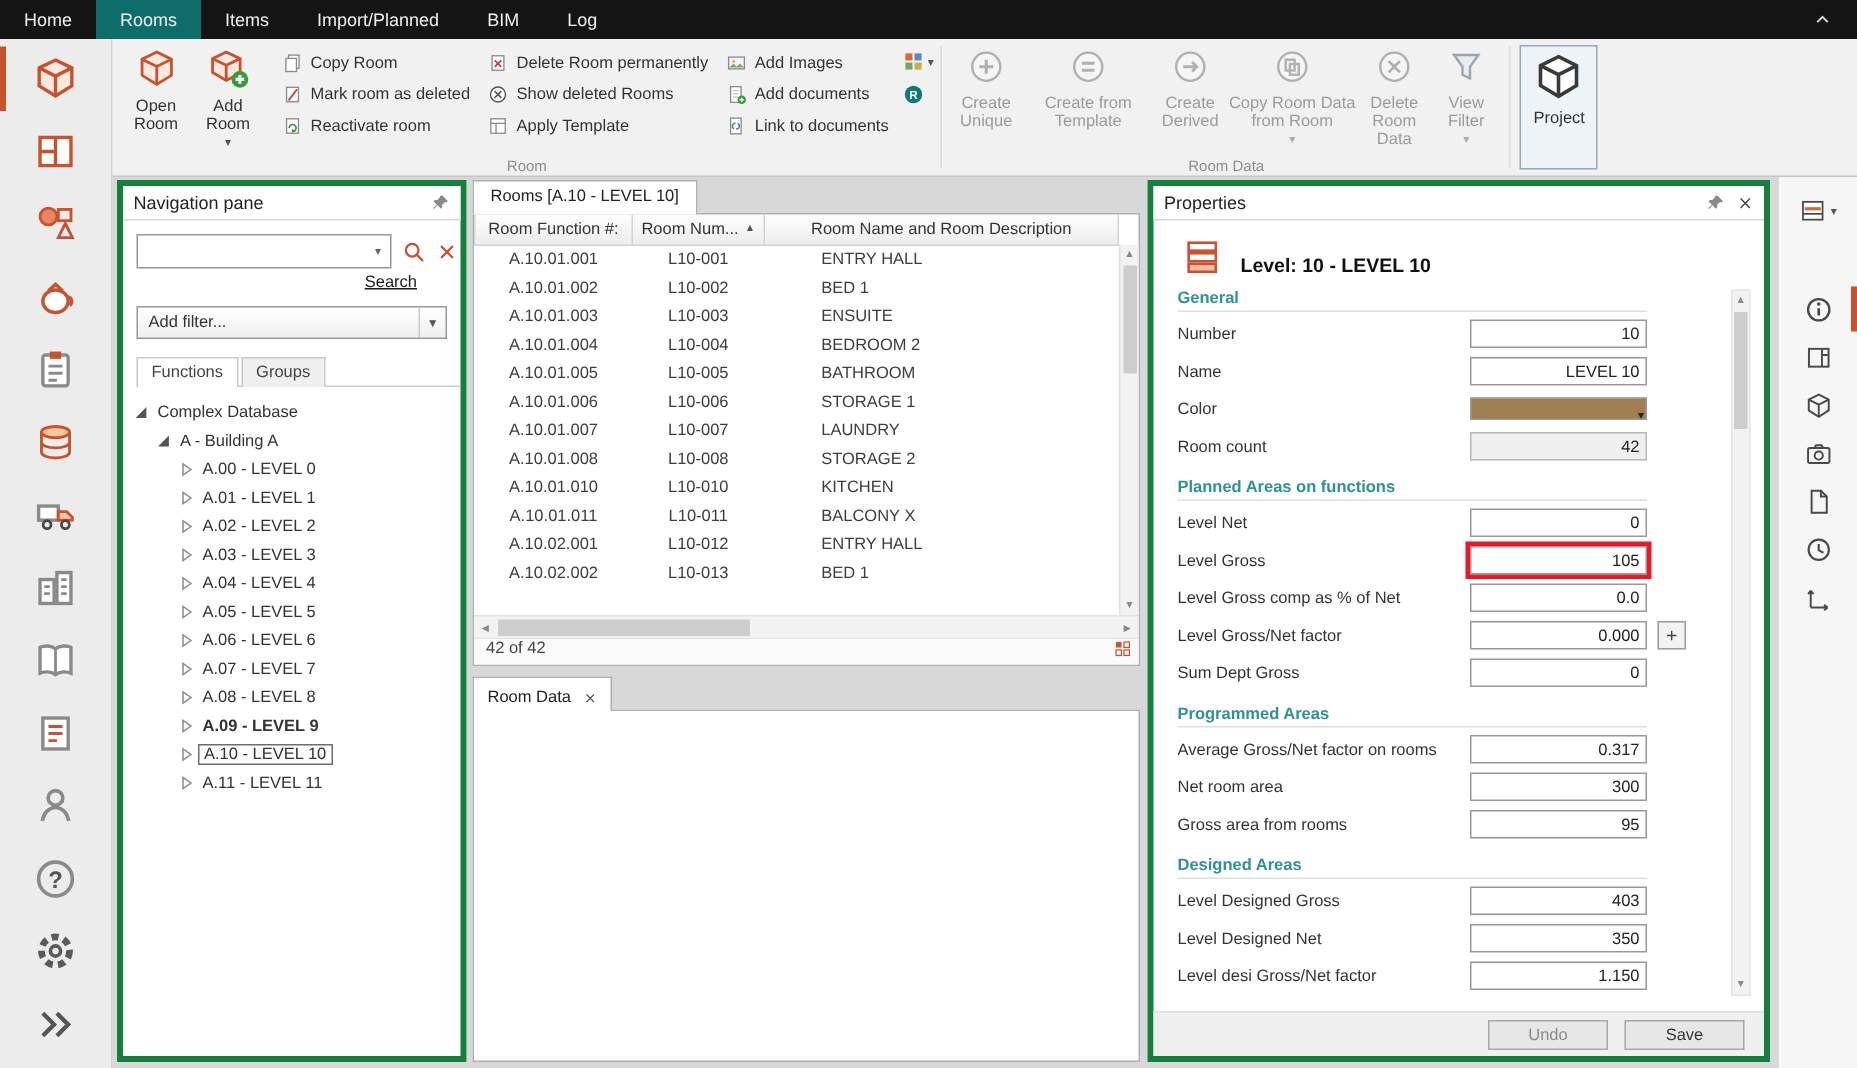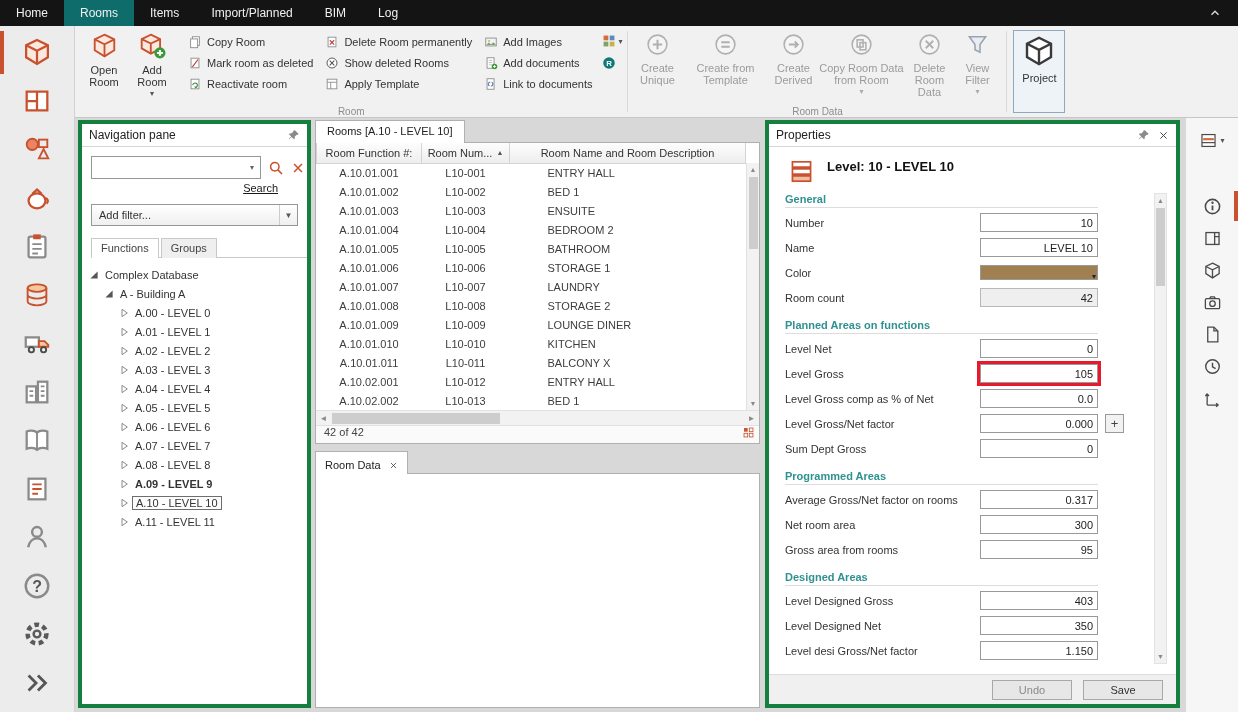--- a/index.html
+++ b/index.html
@@ -86,21 +86,21 @@
   .hs-track{flex:1;position:relative;height:100%}
   .hs-thumb{position:absolute;left:1px;top:1.5px;height:11px;width:168px;background:#cdcdcd;cursor:pointer}
   .rstatus{position:absolute;left:0;right:0;bottom:0;height:18px;border-top:1px solid #e2e2e2;background:#fafafa;display:flex;align-items:flex-start;justify-content:space-between;padding:0 4px 0 8px;color:#444}
   .bottom-tabs{position:absolute;left:315px;top:451px;height:23px;display:flex;z-index:2}
   .btab{background:#fff;border:1px solid #b0b0b0;border-bottom:none;padding:4px 9px 0;display:flex;gap:8px;align-items:center;color:#222;cursor:pointer}
   .bottom-panel{position:absolute;left:315px;top:473px;width:445px;bottom:4px;background:#fff;border:1px solid #b0b0b0}
 
   
   .props-panel{left:765px;top:120px;width:415px;bottom:4px;display:flex;flex-direction:column}
   .props-body{flex:1;position:relative;padding:4px 78px 0 16px;overflow:hidden}
-  .props-title{display:flex;align-items:flex-start;gap:13px;margin:8px 0 4px 4px}
+  .props-title{display:flex;align-items:flex-end;gap:13px;margin:8px 0 4px 4px}
   .props-title .ptxt{font-size:13px;font-weight:bold;color:#111}
   .psec-h{margin-top:9px;color:#2f9290;font-weight:bold;font-size:11px}
   .psec-line{border-top:1px solid #ddd;margin:2px 0 2px}
   .frow{display:flex;align-items:center;height:25px;position:relative}
   .flabel{flex:1;color:#333;padding-right:6px;white-space:nowrap;overflow:hidden}
   .finput{width:118px;height:19px;border:1px solid #999;font:11px "Liberation Sans",sans-serif;text-align:right;padding:0 4px;background:#fff;color:#222;flex:none}
   .finput.ro{background:#efefef;border-color:#b8b8b8}
   .finput.red{outline:3px solid #e8192c;outline-offset:0}
   .color-swatch{width:118px;height:15px;border:1px solid #999;position:relative;flex:none;cursor:pointer}
   .sw-caret{position:absolute;right:1px;bottom:-2px;font-size:8px;color:#222}
@@ -635,25 +635,20 @@
             <td class="col0">A.10.01.007</td>
             <td class="col1">L10-007</td>
             <td class="col2">LAUNDRY</td>
           </tr>
           <tr>
             <td class="col0">A.10.01.008</td>
             <td class="col1">L10-008</td>
             <td class="col2">STORAGE 2</td>
           </tr>
           <tr>
-            <td class="col0">A.10.01.009</td>
-            <td class="col1">L10-009</td>
-            <td class="col2">LOUNGE DINER</td>
-          </tr>
-          <tr>
             <td class="col0">A.10.01.010</td>
             <td class="col1">L10-010</td>
             <td class="col2">KITCHEN</td>
           </tr>
           <tr>
             <td class="col0">A.10.01.011</td>
             <td class="col1">L10-011</td>
             <td class="col2">BALCONY X</td>
           </tr>
           <tr>

